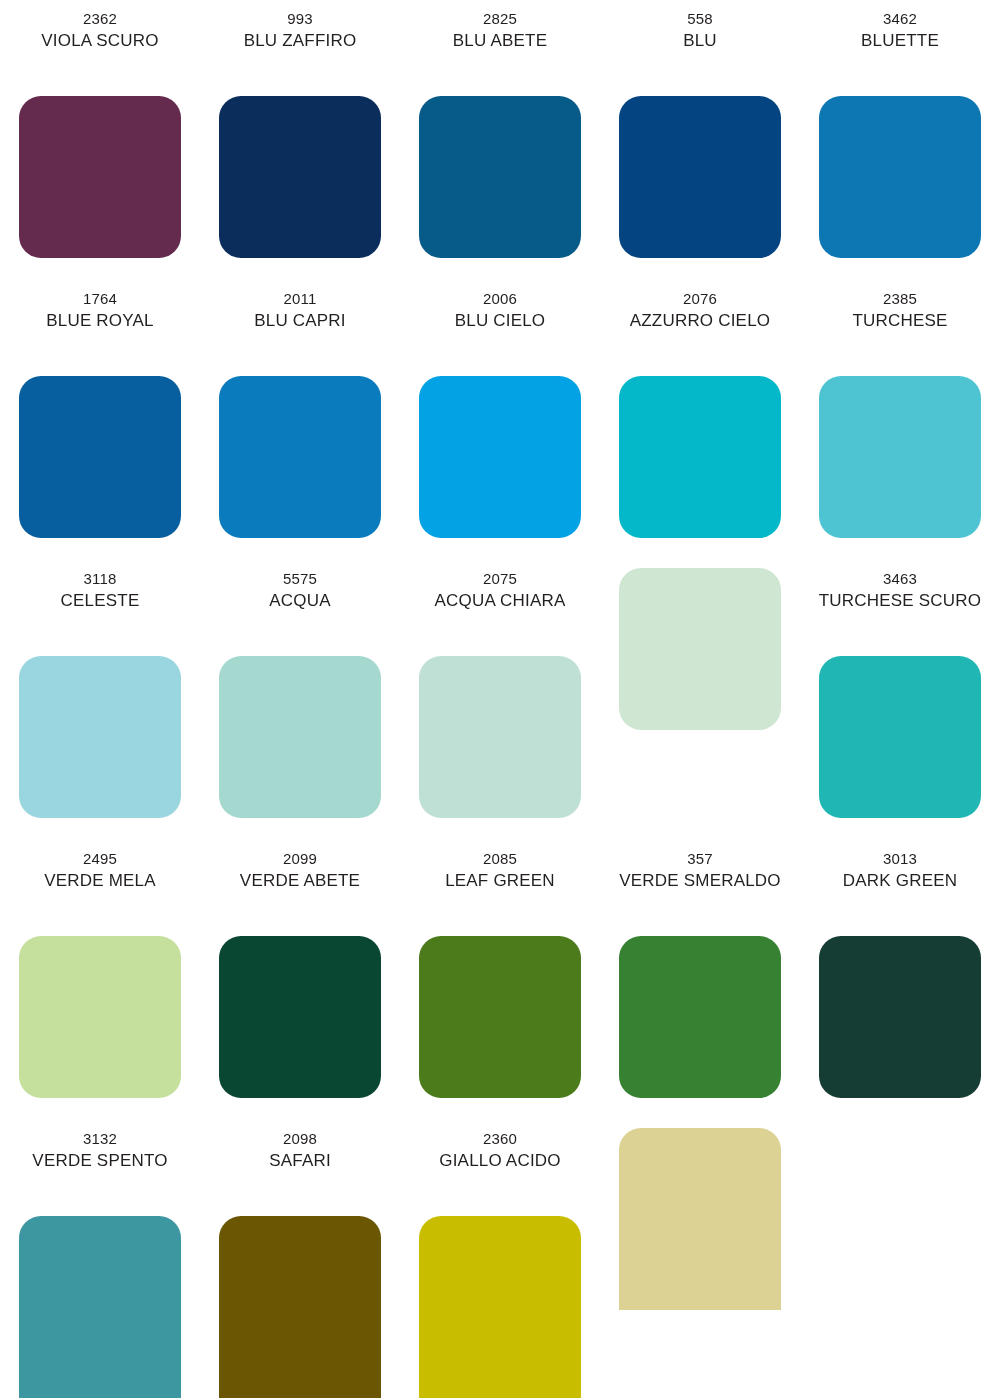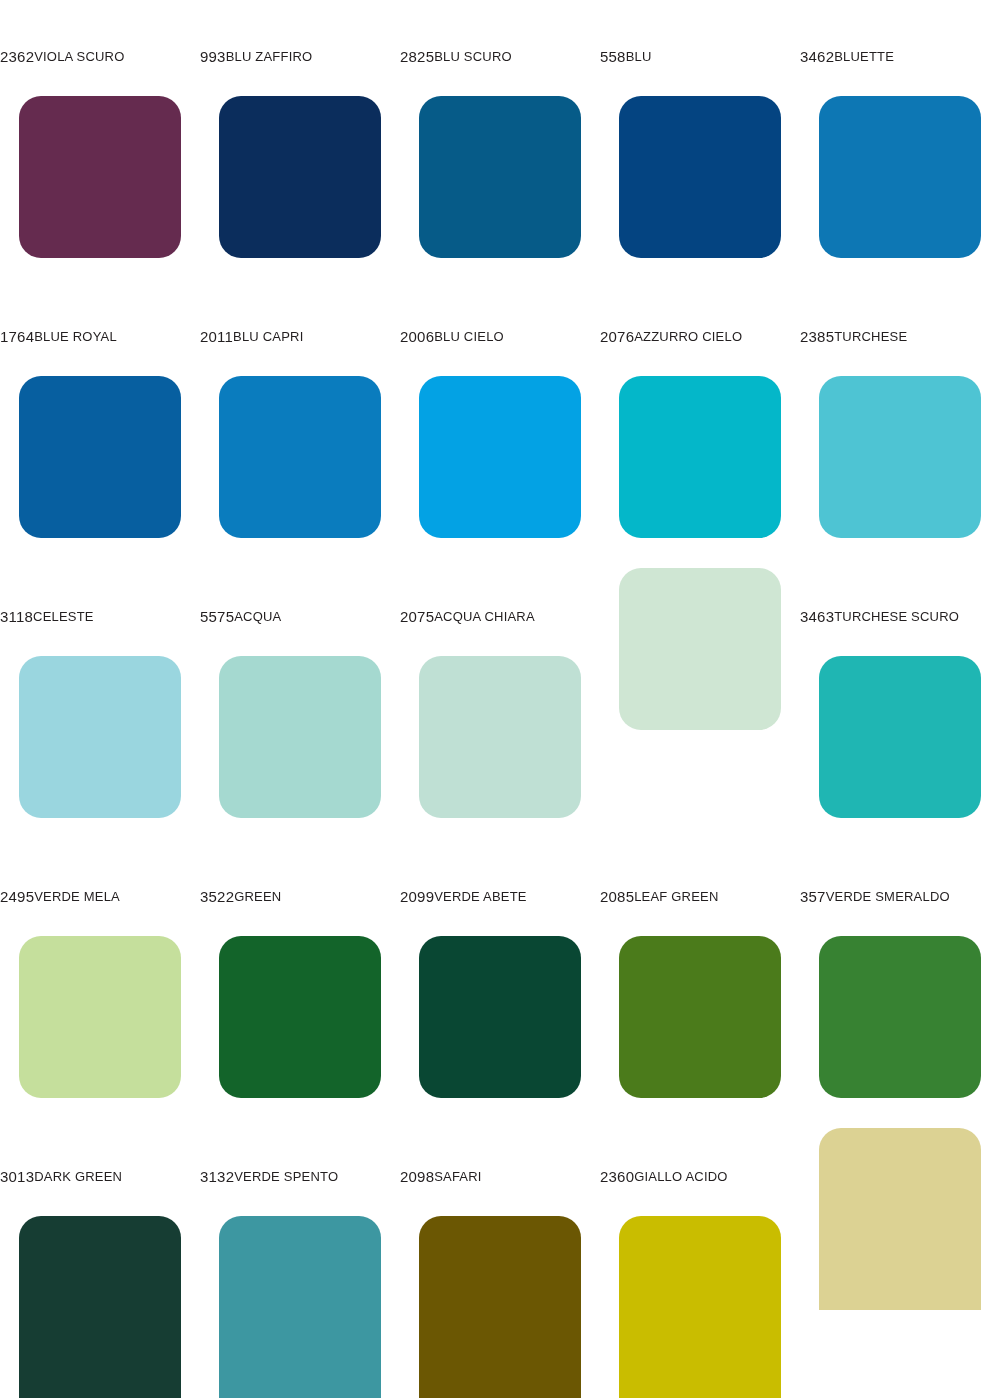--- a/index.html
+++ b/index.html
@@ -34,36 +34,36 @@
     height: 280px;
     display: flex;
     flex-direction: column;
     align-items: center;
     box-sizing: border-box;
   }
   .labels {
     height: 88px;
     width: 100%;
     display: flex;
-    flex-direction: row;
+    flex-direction: column;
     align-items: center;
     justify-content: flex-start;
-    padding-top: 25px;
+    padding-top: 8px;
     box-sizing: border-box;
   }
   .code {
     font-size: 15px;
     line-height: 21px;
     letter-spacing: 0.2px;
     color: #231f20;
     text-align: center;
     white-space: nowrap;
   }
   .name {
-    font-size: 13px;
+    font-size: 17px;
     line-height: 24px;
     letter-spacing: 0.2px;
     color: #231f20;
     text-align: center;
     white-space: nowrap;
   }
   .swatch-wrap {
     flex: 1;
     width: 100%;
     display: flex;
@@ -102,21 +102,21 @@
           <div class="code">993</div>
           <div class="name">BLU ZAFFIRO</div>
         </div>
         <div class="swatch-wrap">
           <div class="swatch" style="background-color: rgb(11, 45, 92);"></div>
         </div>
       </div>
       <div class="cell">
         <div class="labels">
           <div class="code">2825</div>
-          <div class="name">BLU SCURO</div>
+          <div class="name">BLU ABETE</div>
         </div>
         <div class="swatch-wrap">
           <div class="swatch" style="background-color: rgb(6, 91, 136);"></div>
         </div>
       </div>
       <div class="cell">
         <div class="labels">
           <div class="code">558</div>
           <div class="name">BLU</div>
         </div>
@@ -219,29 +219,20 @@
           <div class="swatch" style="background-color: rgb(31, 182, 179);"></div>
         </div>
       </div>
       <div class="cell">
         <div class="labels">
           <div class="code">2495</div>
           <div class="name">VERDE MELA</div>
         </div>
         <div class="swatch-wrap">
           <div class="swatch" style="background-color: rgb(197, 223, 156);"></div>
-        </div>
-      </div>
-      <div class="cell">
-        <div class="labels">
-          <div class="code">3522</div>
-          <div class="name">GREEN</div>
-        </div>
-        <div class="swatch-wrap">
-          <div class="swatch" style="background-color: rgb(19, 100, 42);"></div>
         </div>
       </div>
       <div class="cell">
         <div class="labels">
           <div class="code">2099</div>
           <div class="name">VERDE ABETE</div>
         </div>
         <div class="swatch-wrap">
           <div class="swatch" style="background-color: rgb(9, 71, 51);"></div>
         </div>

